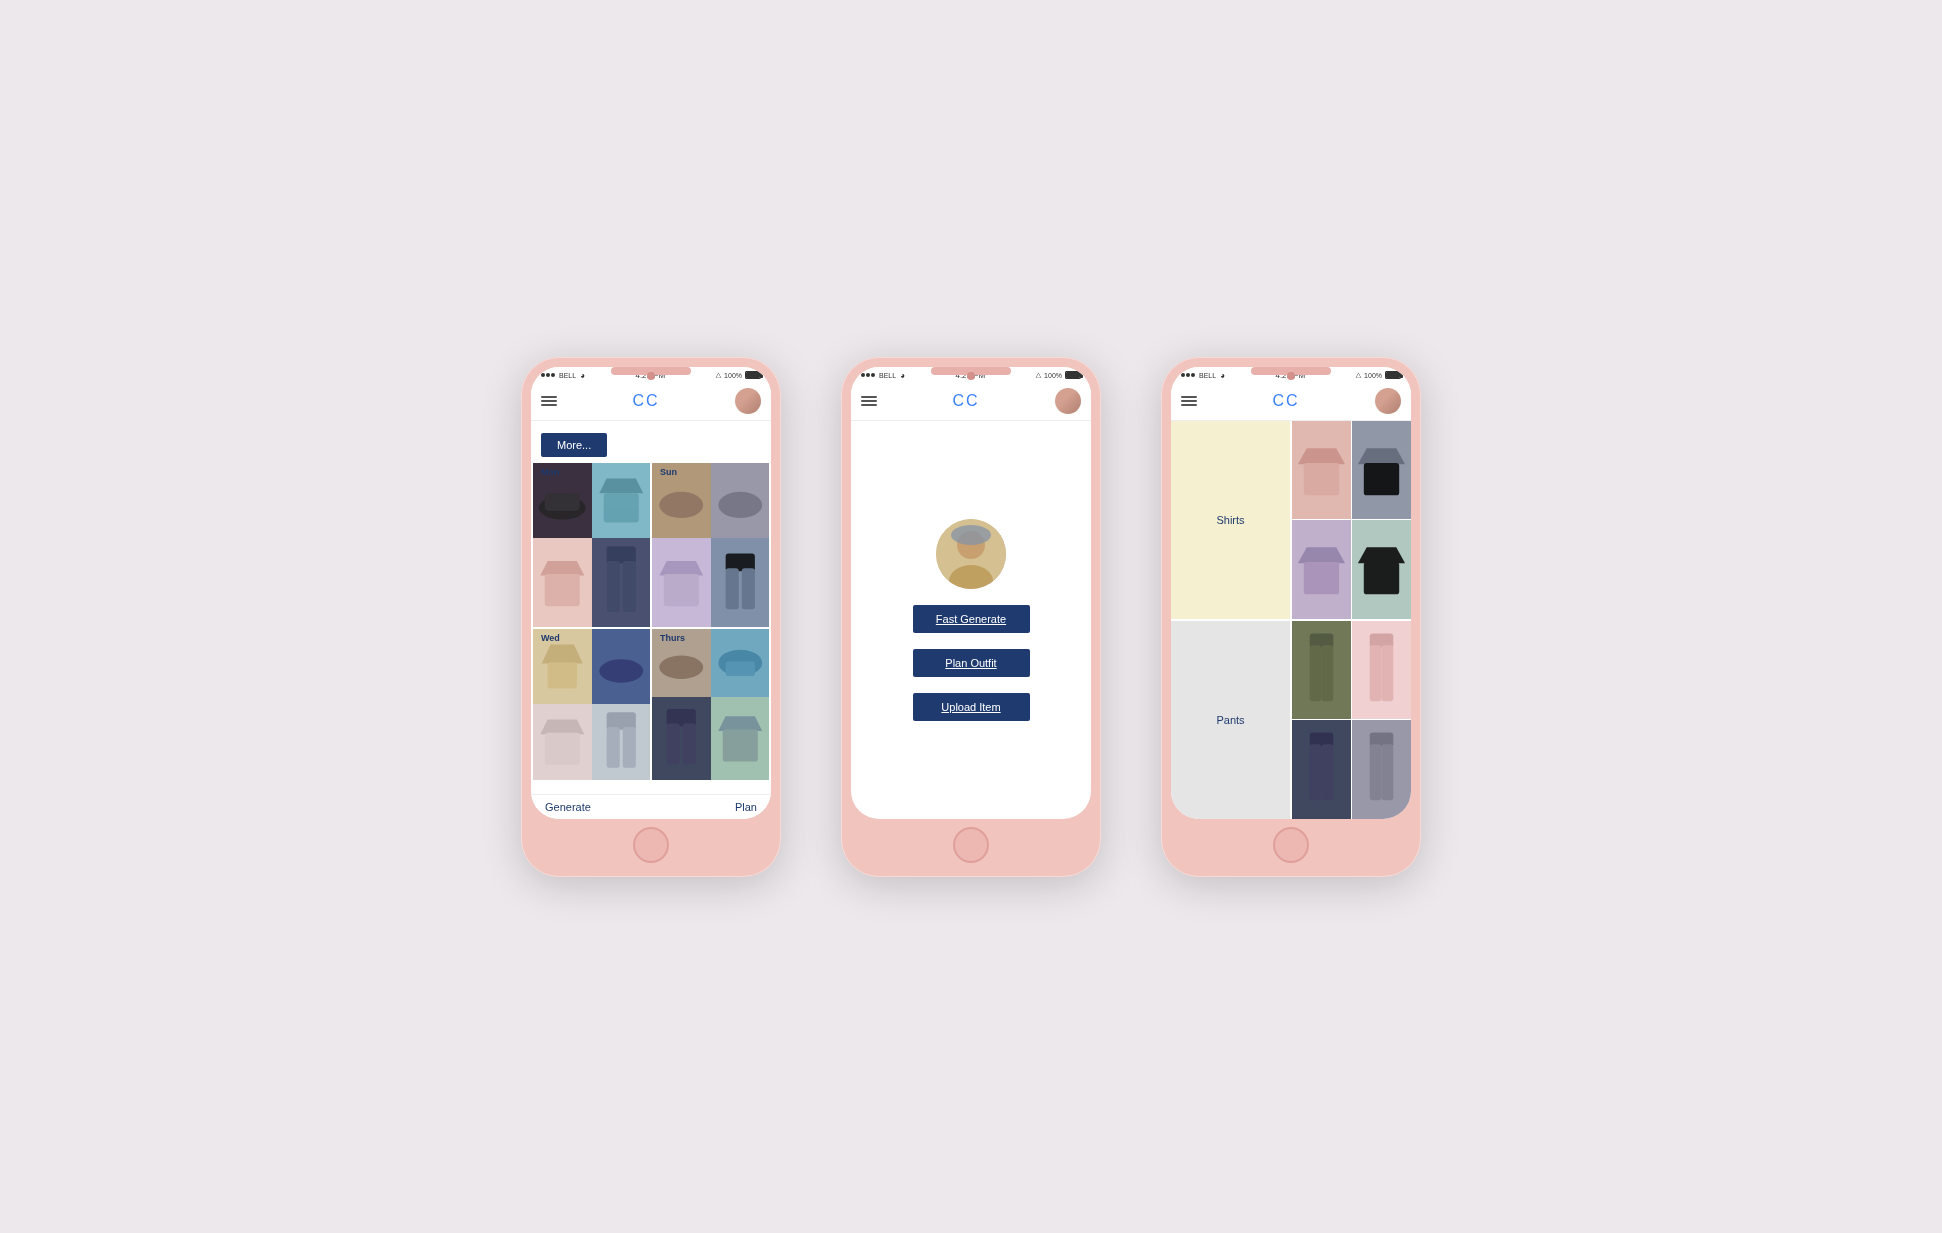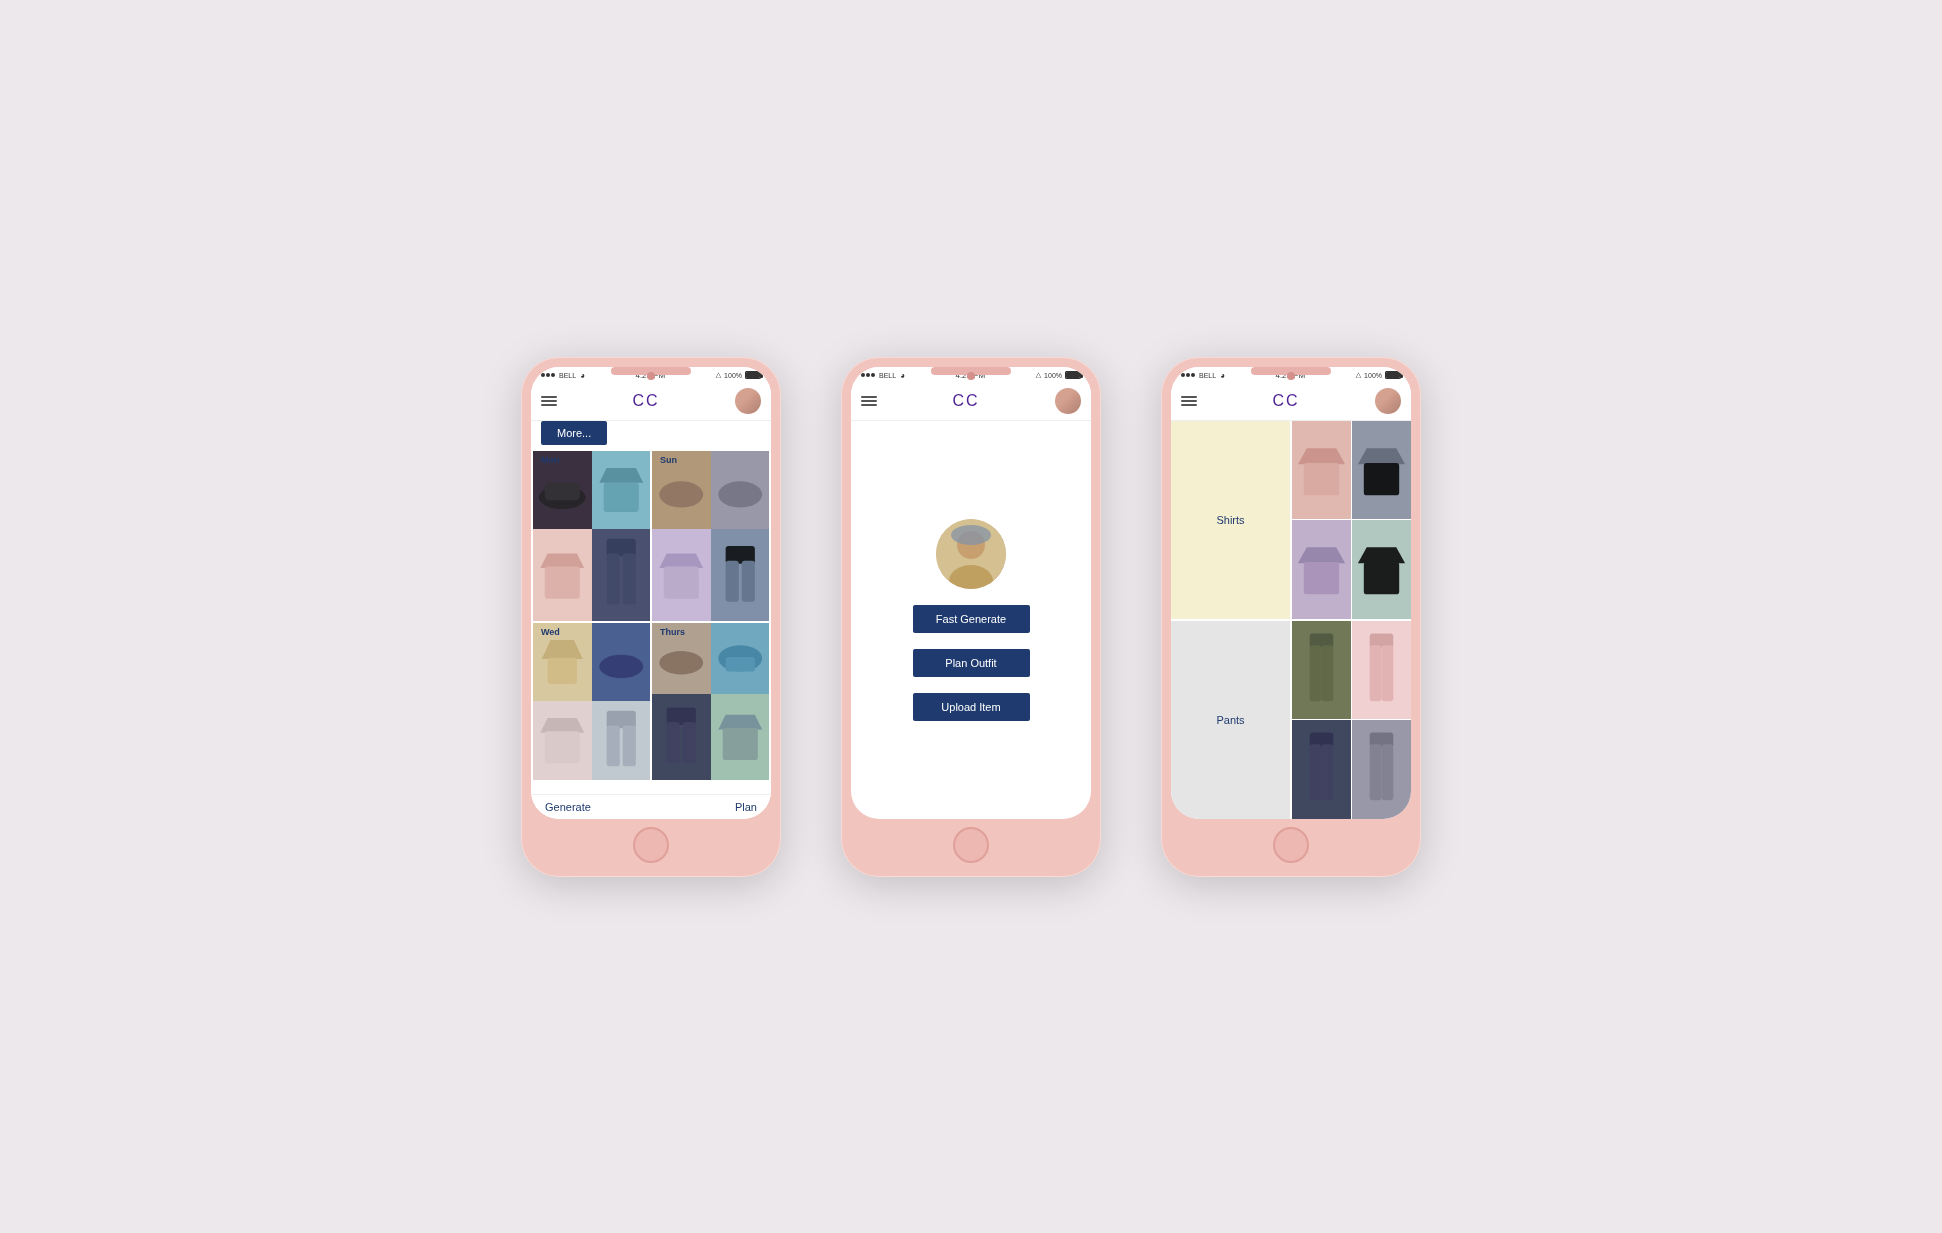--- a/index.html
+++ b/index.html
@@ -96,42 +96,42 @@
       background: #fff;
       display: flex;
       align-items: center;
       justify-content: space-between;
       padding: 6px 10px;
       border-bottom: 1px solid #eee;
       flex-shrink: 0;
     }
     .hamburger { display: flex; flex-direction: column; gap: 2px; cursor: pointer; }
     .hamburger span { width: 16px; height: 2px; background: #555; display: block; border-radius: 1px; }
-    .app-title { font-size: 16px; font-weight: 300; letter-spacing: 2px; color: #4c1d95; }
+    .app-title { font-size: 16px; font-weight: 300; letter-spacing: 2px; color: #3b82f6; }
     .avatar-circle {
       width: 26px; height: 26px; border-radius: 50%; background: #c8a090;
       overflow: hidden; display: flex; align-items: center; justify-content: center;
     }
     .avatar-inner { width: 100%; height: 100%; background: linear-gradient(135deg, #d4a090 40%, #b08070 100%); }
 
     
     .screen-content {
       flex: 1;
       overflow: hidden;
       display: flex;
       flex-direction: column;
     }
     .more-btn {
       background: #1e3a6e;
       color: #fff;
       border: none;
       padding: 6px 16px;
       font-size: 11px;
       border-radius: 2px;
-      margin: 0 10px 4px;
+      margin: 12px 10px 4px;
       cursor: pointer;
       align-self: flex-start;
     }
     .week-grid {
       flex: 1;
       display: grid;
       grid-template-columns: 1fr 1fr;
       gap: 2px;
       padding: 2px;
     }
@@ -196,20 +196,21 @@
     .action-btn {
       background: #1e3a6e;
       color: #fff;
       border: none;
       padding: 8px 0;
       width: 117px;
       font-size: 11px;
       border-radius: 2px;
       cursor: pointer;
       text-align: center;
+      text-decoration: underline;
     }
 
     
     .wardrobe-screen { flex: 1; display: flex; flex-direction: column; overflow: hidden; align-items: center; }
     .wardrobe-grid {
       flex: 1;
       display: grid;
       grid-template-columns: 1fr 1fr;
       grid-template-rows: 1fr 1fr;
       gap: 2px;

